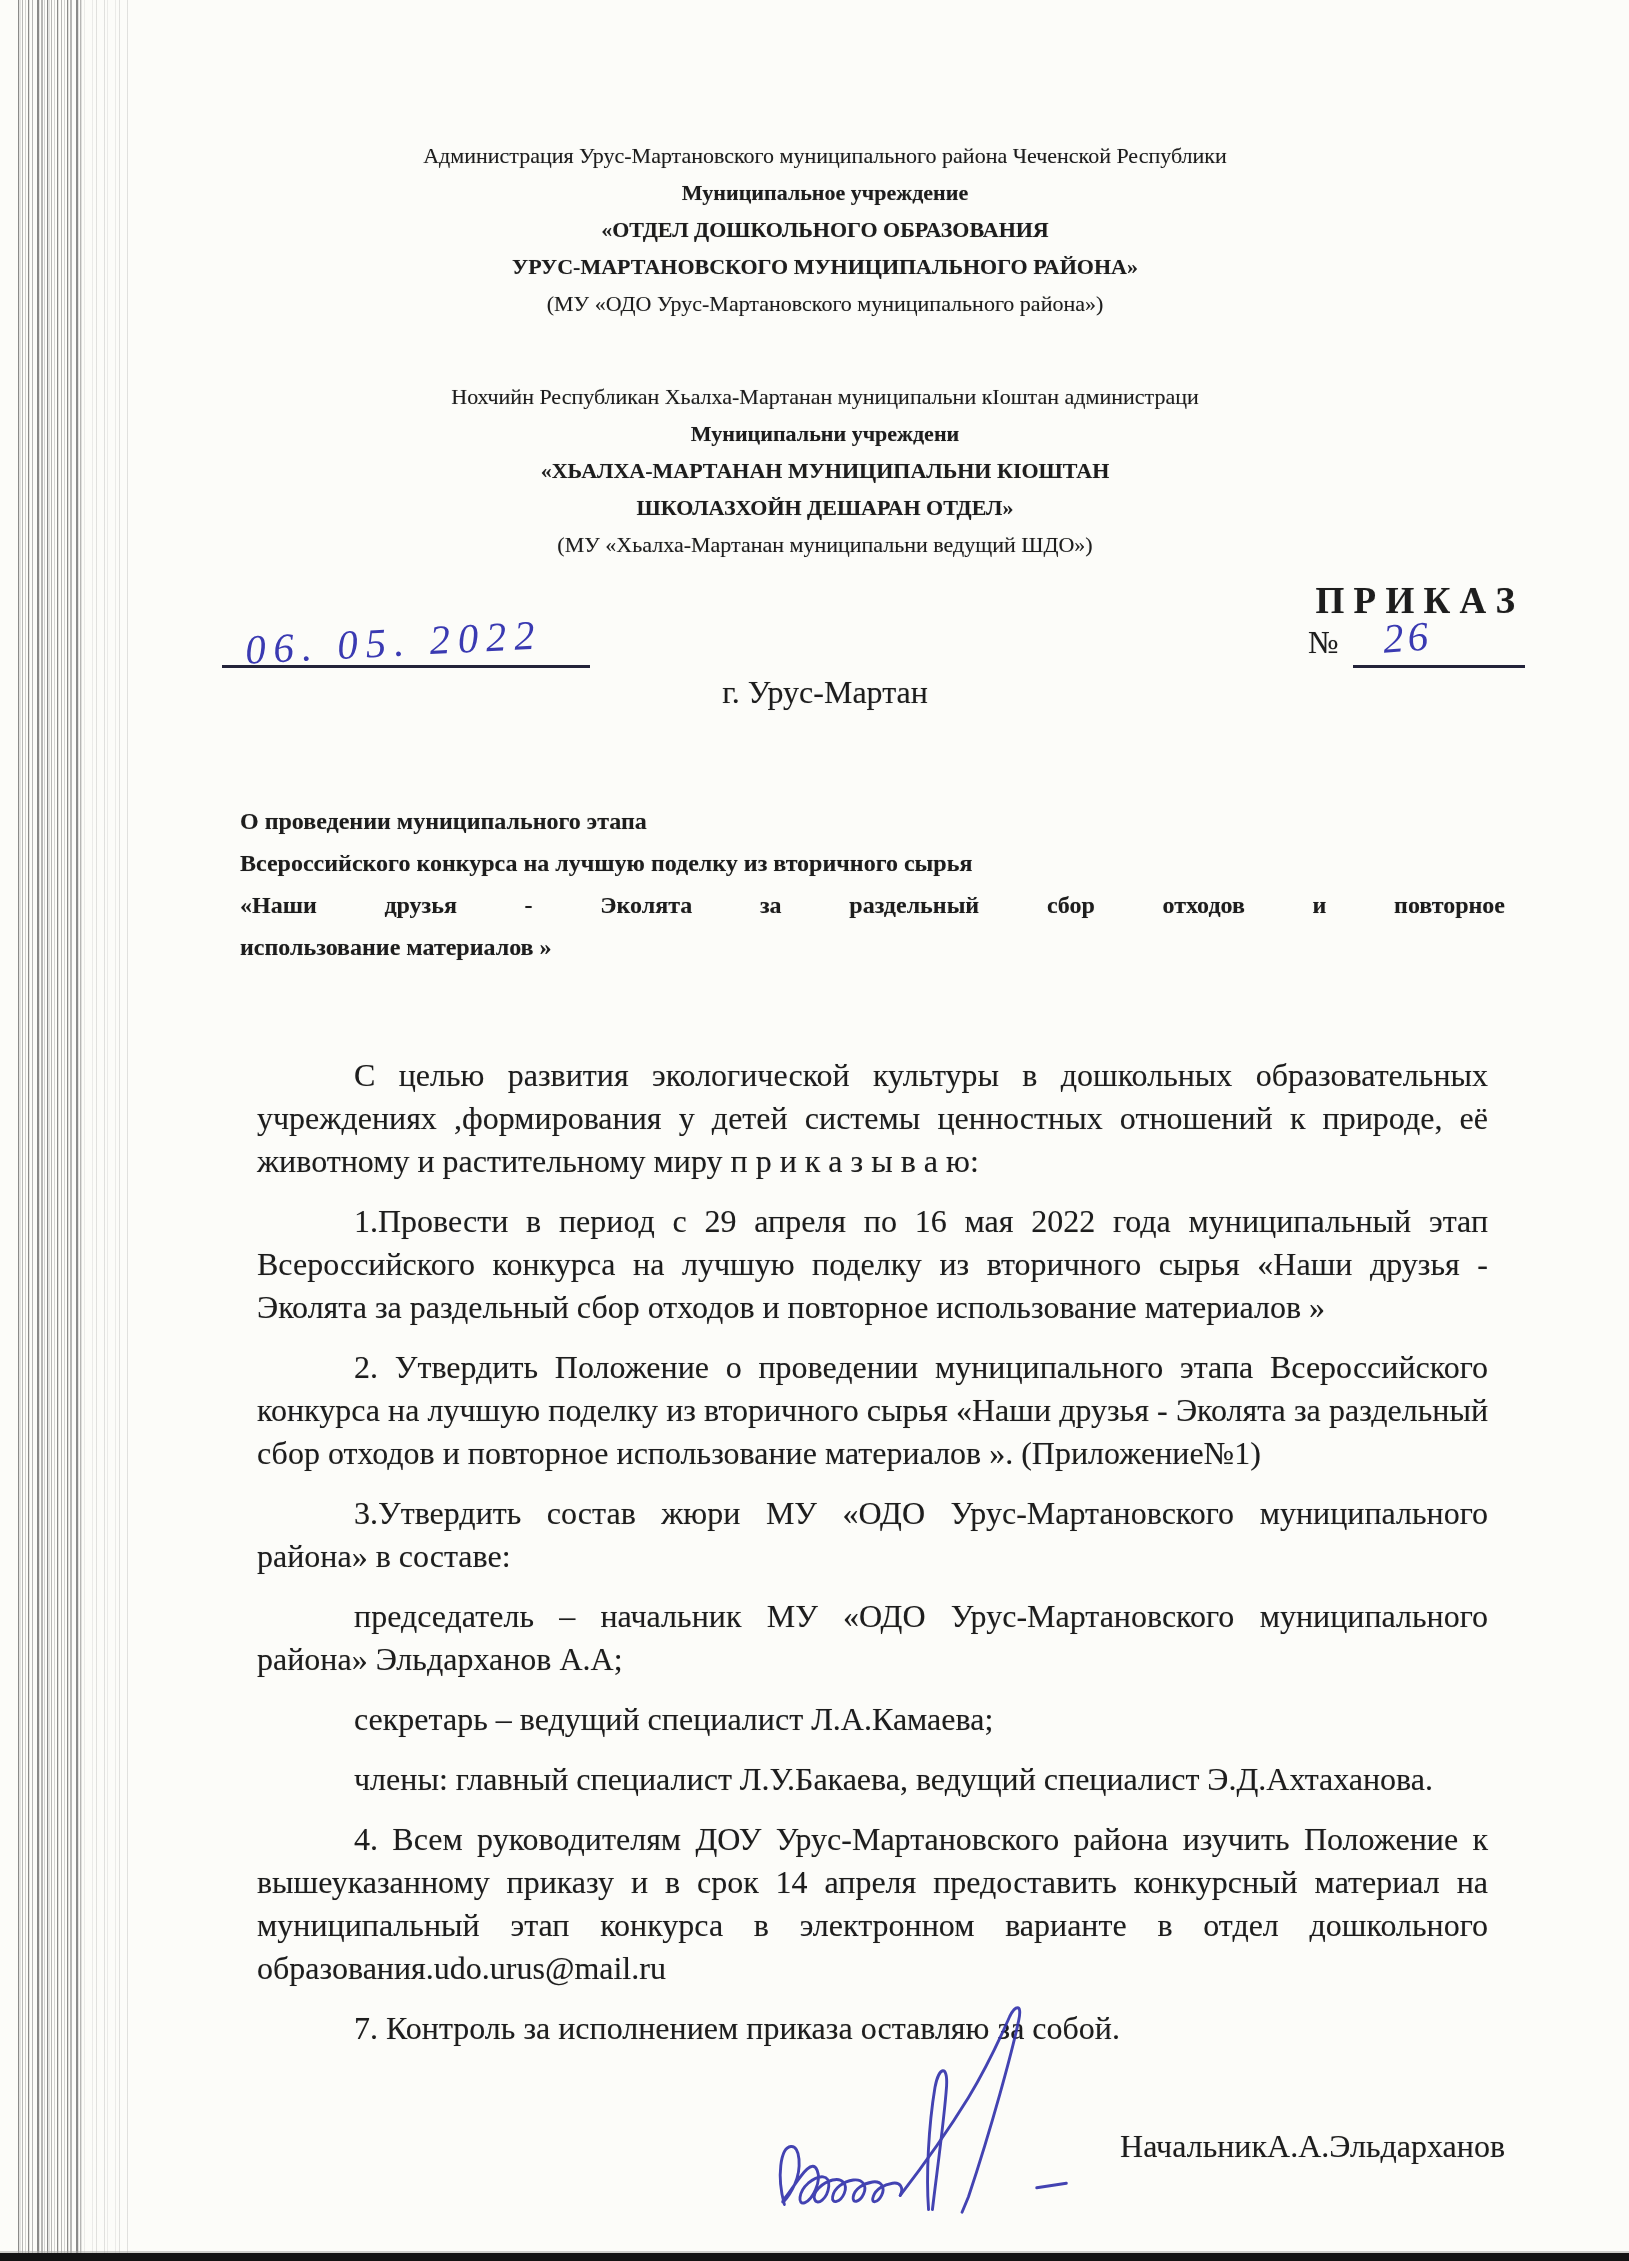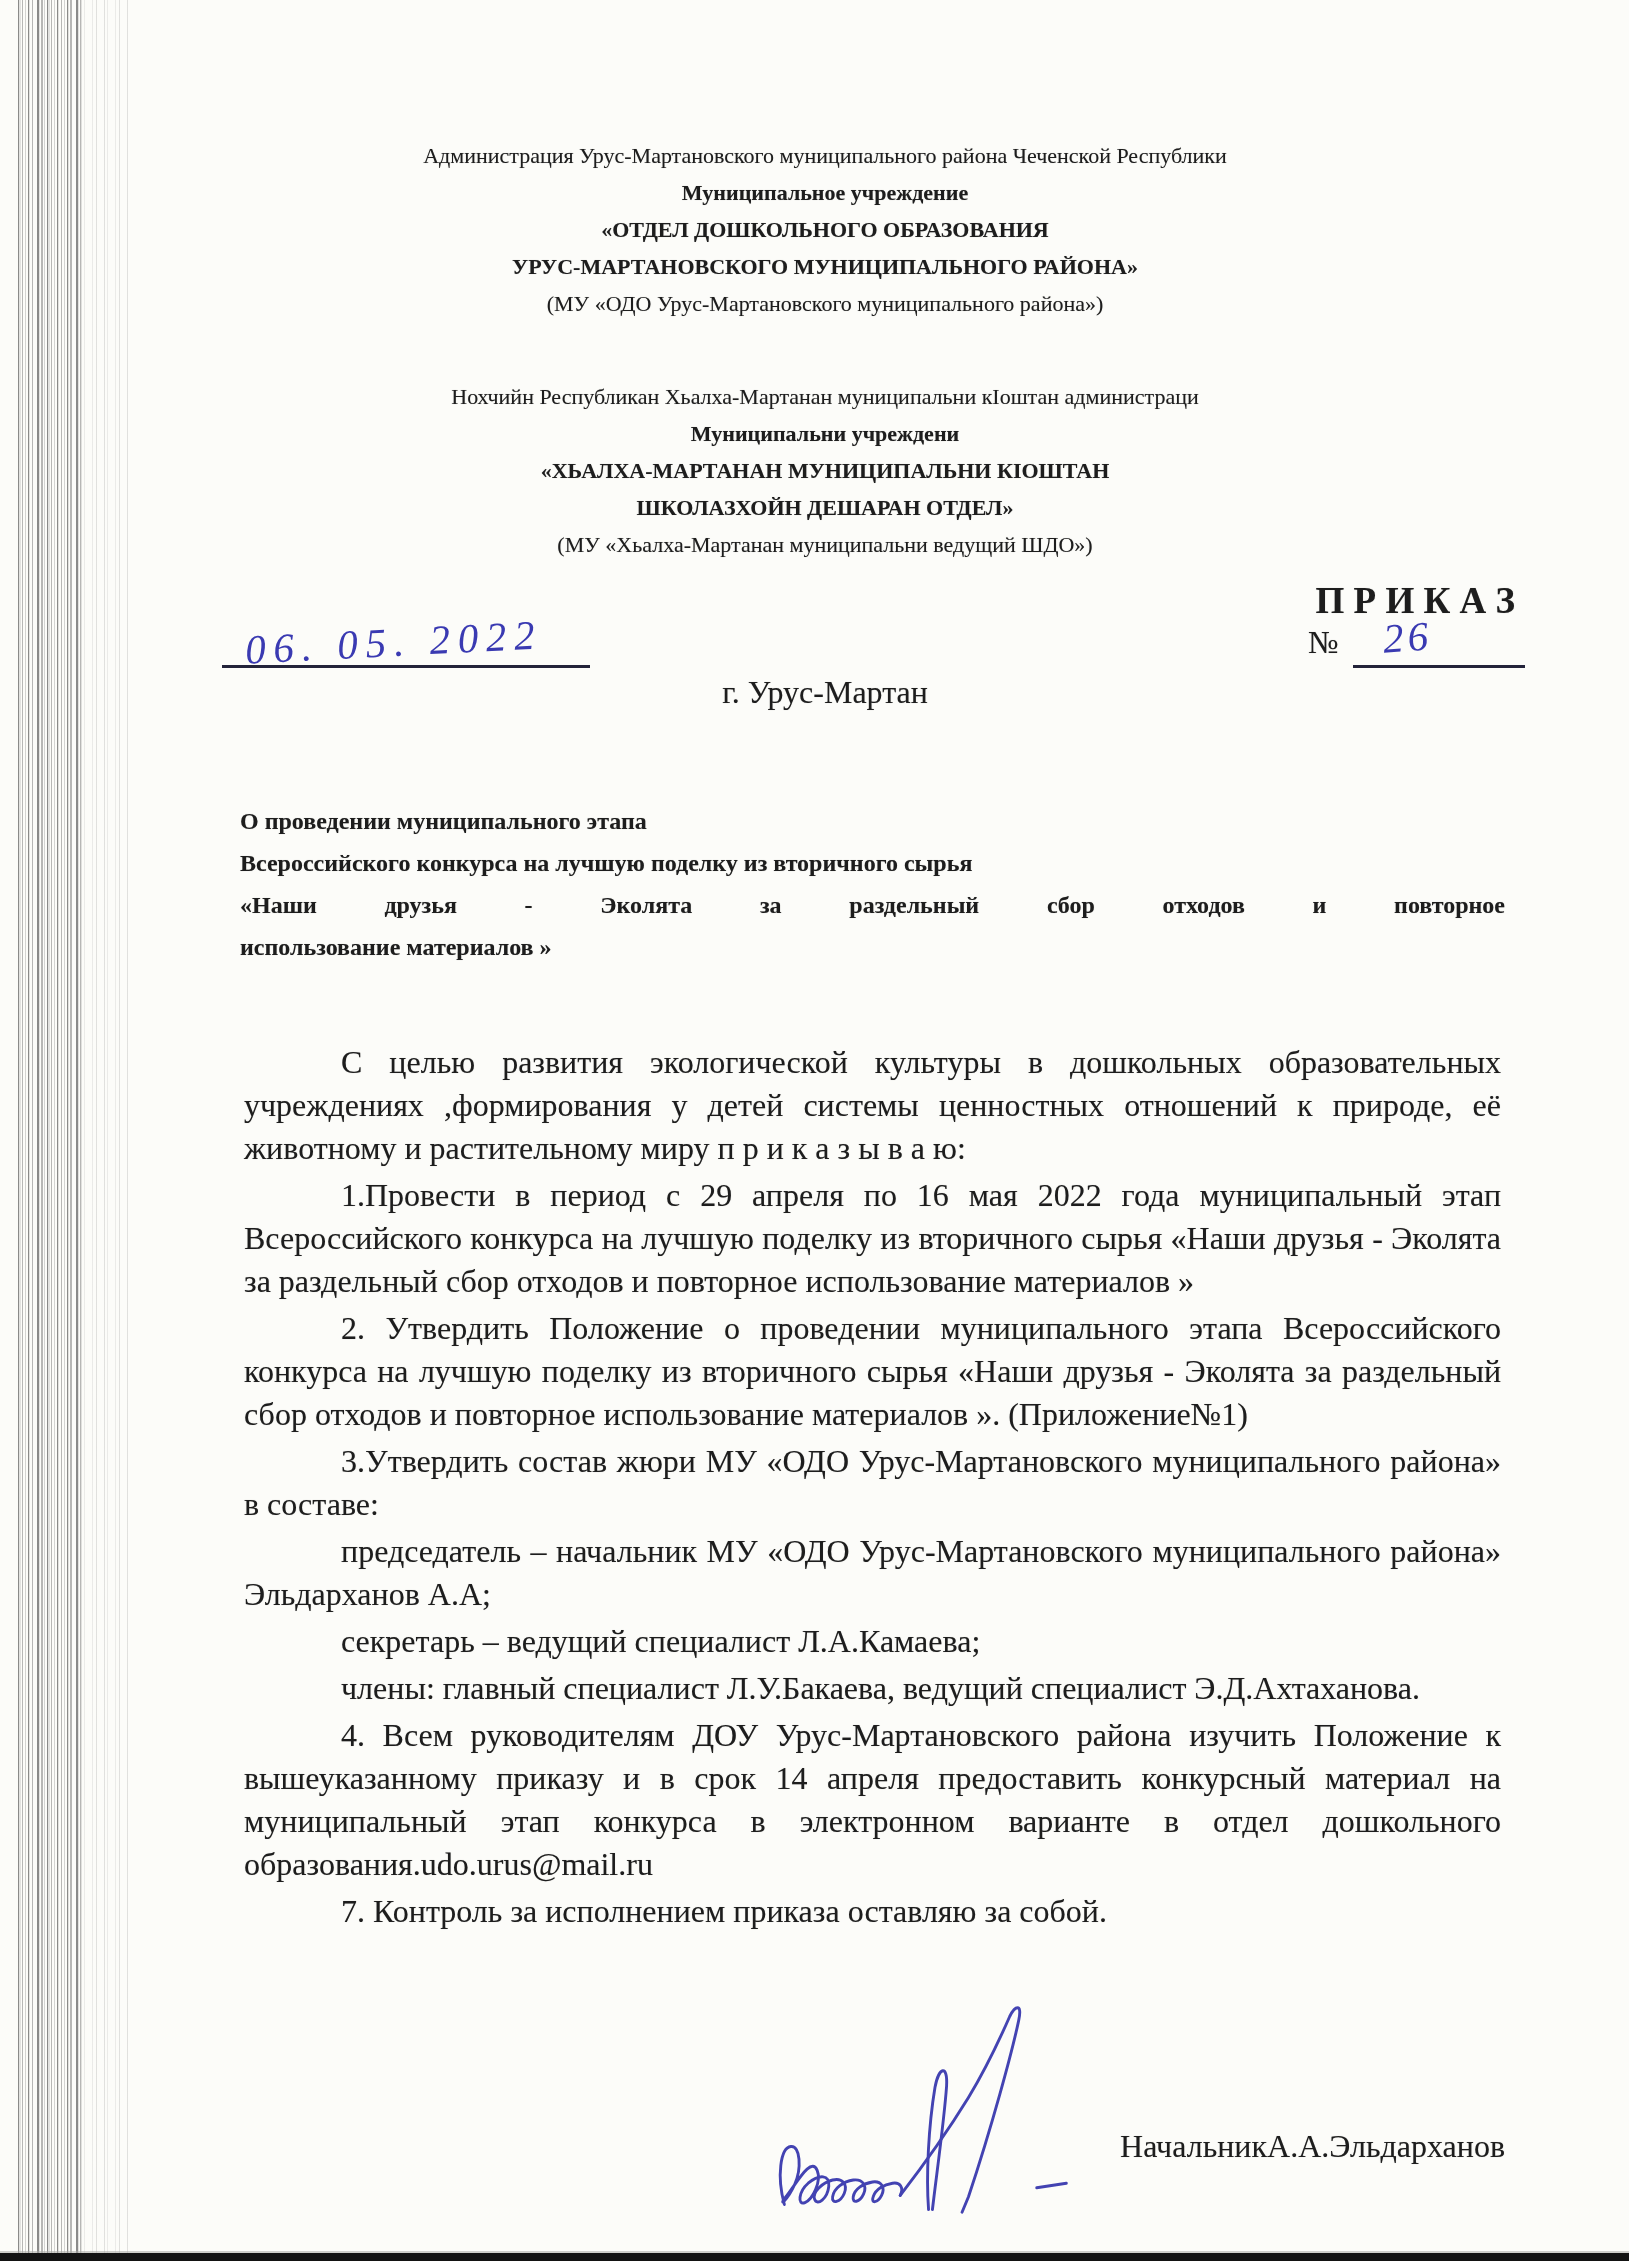--- a/index.html
+++ b/index.html
@@ -41,21 +41,21 @@
   .num-hw{position:absolute;top:613px;left:1383px;font-size:41px;letter-spacing:3.9px;transform:rotate(-4deg);}
   .num-underline{position:absolute;top:665px;left:1353px;width:172px;height:2.6px;background:#23233a;}
   .city{position:absolute;top:674px;left:135px;width:1380px;text-align:center;font-size:32px;}
 
   .subject{position:absolute;top:800px;left:240px;width:1265px;font-weight:bold;
            font-size:24px;line-height:42px;}
   .subject .just{text-align:justify;text-align-last:justify;}
 
   .bodytext{position:absolute;top:1037px;left:240px;width:1265px;
             font-size:32px;line-height:43px;text-align:justify;}
-  .bodytext p{margin:4px;text-indent:97px;}
+  .bodytext p{margin:17px;text-indent:97px;}
 
   .sig{position:absolute;left:735px;top:1983px;}
   .foot{position:absolute;top:2128px;left:240px;width:1265px;display:flex;
         justify-content:flex-end;font-size:32px;}
 </style>
 </head>
 <body>
 
 <div id="page">
 

